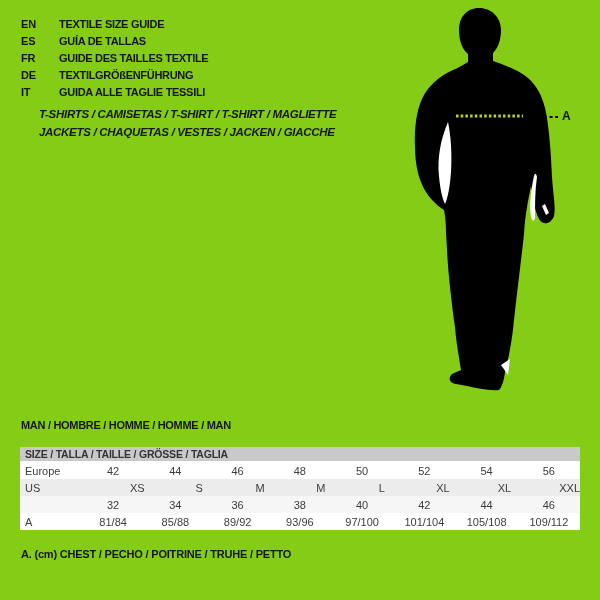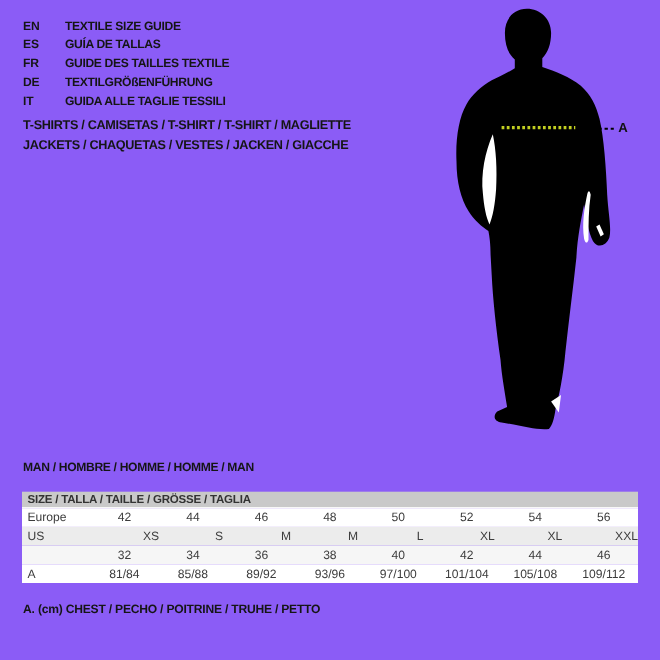--- a/index.html
+++ b/index.html
@@ -2,35 +2,35 @@
 <html><head>
 <meta charset="utf-8">
 <style>
   html,body{margin:0;padding:0;}
   body{
     width:600px;height:600px;background:#ffffff;
     font-family:"Liberation Sans", sans-serif;
     -webkit-font-smoothing:antialiased;
     position:relative;overflow:hidden;
   }
-  .canvas{position:absolute;inset:0;background:#8b5cf6;padding-left:20px;}
+  .canvas{position:absolute;inset:0;background:#84cc16;padding-left:20px;}
 
   
   .lang-block{position:absolute;left:21px;top:15px;}
   .lang-row{display:flex;height:17px;align-items:center;}
   .lang-code{
     width:38px;font-size:11px;font-weight:700;color:#151515;
     letter-spacing:-0.2px;
   }
   .lang-text{
     font-size:11px;font-weight:700;color:#151515;letter-spacing:-0.3px;
   }
 
   
-  .category-block{position:absolute;left:21px;top:105px;}
+  .category-block{position:absolute;left:39px;top:105px;font-style:italic;}
   .category-line{
     font-size:11.5px;font-weight:700;color:#151515;
     letter-spacing:-0.3px;line-height:18px;white-space:nowrap;
   }
 
   
   .figure{position:absolute;left:400px;top:0;width:200px;height:412px;}
   .figure svg{display:block;width:100%;height:100%;}
   .a-label{
     position:absolute;left:162px;top:109px;

